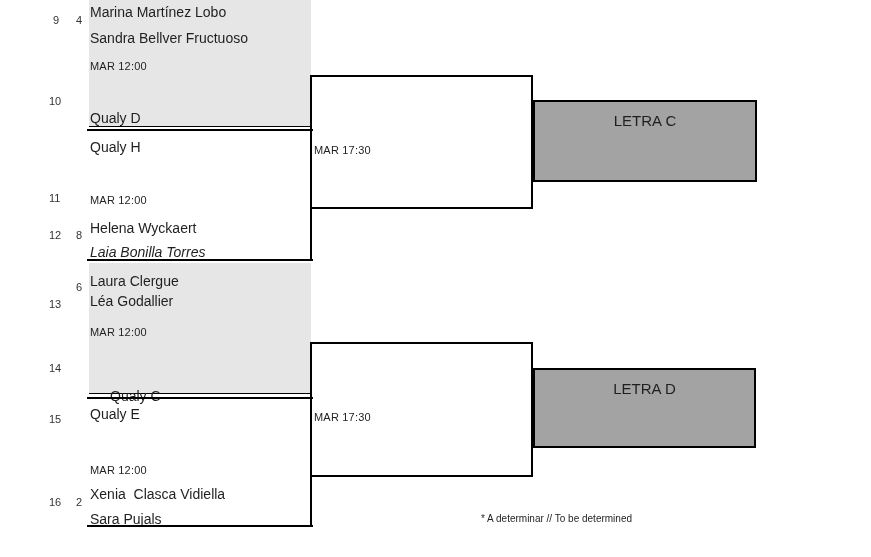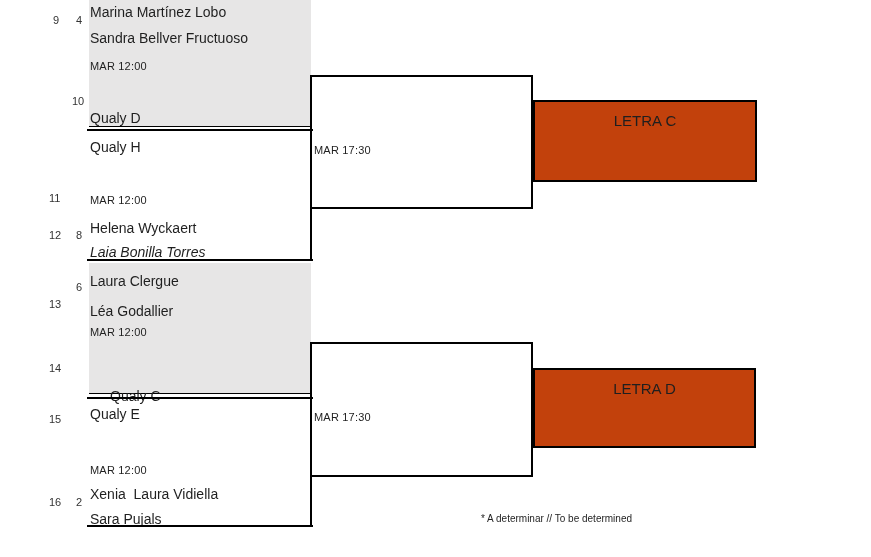--- a/index.html
+++ b/index.html
@@ -11,34 +11,34 @@
     color:#1f1f1f;
     overflow:hidden;
   }
   .shade{position:absolute;background:#e7e6e6;border-bottom:1px solid #000;}
   .hline{position:absolute;height:2px;background:#000;}
   .vline{position:absolute;width:2px;background:#000;}
   .entry{position:absolute;font-size:14px;line-height:1.1;white-space:pre;}
   .time{position:absolute;font-size:11px;line-height:1.1;white-space:pre;letter-spacing:0.2px;}
   .num{position:absolute;font-size:11px;line-height:1.1;color:#333;}
   .semibox{position:absolute;border:2px solid #000;border-left:none;background:transparent;box-sizing:border-box;}
-  .finalbox{position:absolute;border:2px solid #000;box-sizing:border-box;text-align:center;font-size:15px;padding-top:10px;background:#c2410c;}
+  .finalbox{position:absolute;border:2px solid #000;box-sizing:border-box;text-align:center;font-size:15px;padding-top:10px;background:#a3a3a3;}
   .footnote{position:absolute;font-size:10px;line-height:1.1;}
 </style>
 </head>
 <body>
 
 <div class="page">
 
   <div class="shade" style="left:89px;top:0;width:222px;height:126px;"></div>
   <div class="shade" style="left:89px;top:263px;width:222px;height:130px;"></div>
 
   <div class="num" style="left:53px;top:14px;">9</div>
   <div class="num" style="left:76px;top:14px;">4</div>
-  <div class="num" style="left:49px;top:95px;margin-left:23px;">10</div>
+  <div class="num" style="left:49px;top:95px;">10</div>
   <div class="num" style="left:49px;top:146px;margin-top:46px;">11</div>
   <div class="num" style="left:49px;top:229px;">12</div>
   <div class="num" style="left:76px;top:229px;">8</div>
   <div class="num" style="left:49px;top:298px;">13</div>
   <div class="num" style="left:76px;top:281px;">6</div>
   <div class="num" style="left:49px;top:362px;">14</div>
   <div class="num" style="left:49px;top:413px;">15</div>
   <div class="num" style="left:49px;top:496px;">16</div>
   <div class="num" style="left:76px;top:496px;">2</div>
 
@@ -46,27 +46,27 @@
   <div class="entry" style="left:90px;top:31px;">Sandra Bellver Fructuoso</div>
   <div class="time" style="left:90px;top:60px;">MAR 12:00</div>
   <div class="entry" style="left:90px;top:111px;">Qualy D</div>
 
   <div class="entry" style="left:90px;top:140px;text-align:right;">Qualy H</div>
   <div class="time" style="left:90px;top:194px;">MAR 12:00</div>
   <div class="entry" style="left:90px;top:221px;">Helena Wyckaert</div>
   <div class="entry" style="left:90px;top:245px;font-style:italic;">Laia Bonilla Torres</div>
 
   <div class="entry" style="left:90px;top:274px;">Laura Clergue</div>
-  <div class="entry" style="left:90px;top:304px;text-align:center;">Léa Godallier</div>
+  <div class="entry" style="left:90px;top:294px;text-align:center;">Léa Godallier</div>
   <div class="time" style="left:90px;top:326px;">MAR 12:00</div>
   <div class="entry" style="left:90px;top:389px;margin-left:20px;">Qualy C</div>
 
   <div class="entry" style="left:90px;top:407px;">Qualy E</div>
   <div class="time" style="left:90px;top:464px;">MAR 12:00</div>
-  <div class="entry" style="left:90px;top:487px;">Xenia  Laura Vidiella</div>
+  <div class="entry" style="left:90px;top:487px;">Xenia  Clasca Vidiella</div>
   <div class="entry" style="left:90px;top:512px;">Sara Pujals</div>
 
   <div class="hline" style="left:87px;top:129px;width:226px;"></div>
   <div class="hline" style="left:87px;top:259px;width:226px;"></div>
   <div class="hline" style="left:87px;top:397px;width:226px;"></div>
   <div class="hline" style="left:87px;top:525px;width:226px;"></div>
 
   <div class="vline" style="left:310px;top:75px;height:186px;"></div>
   <div class="vline" style="left:310px;top:342px;height:185px;"></div>
 

